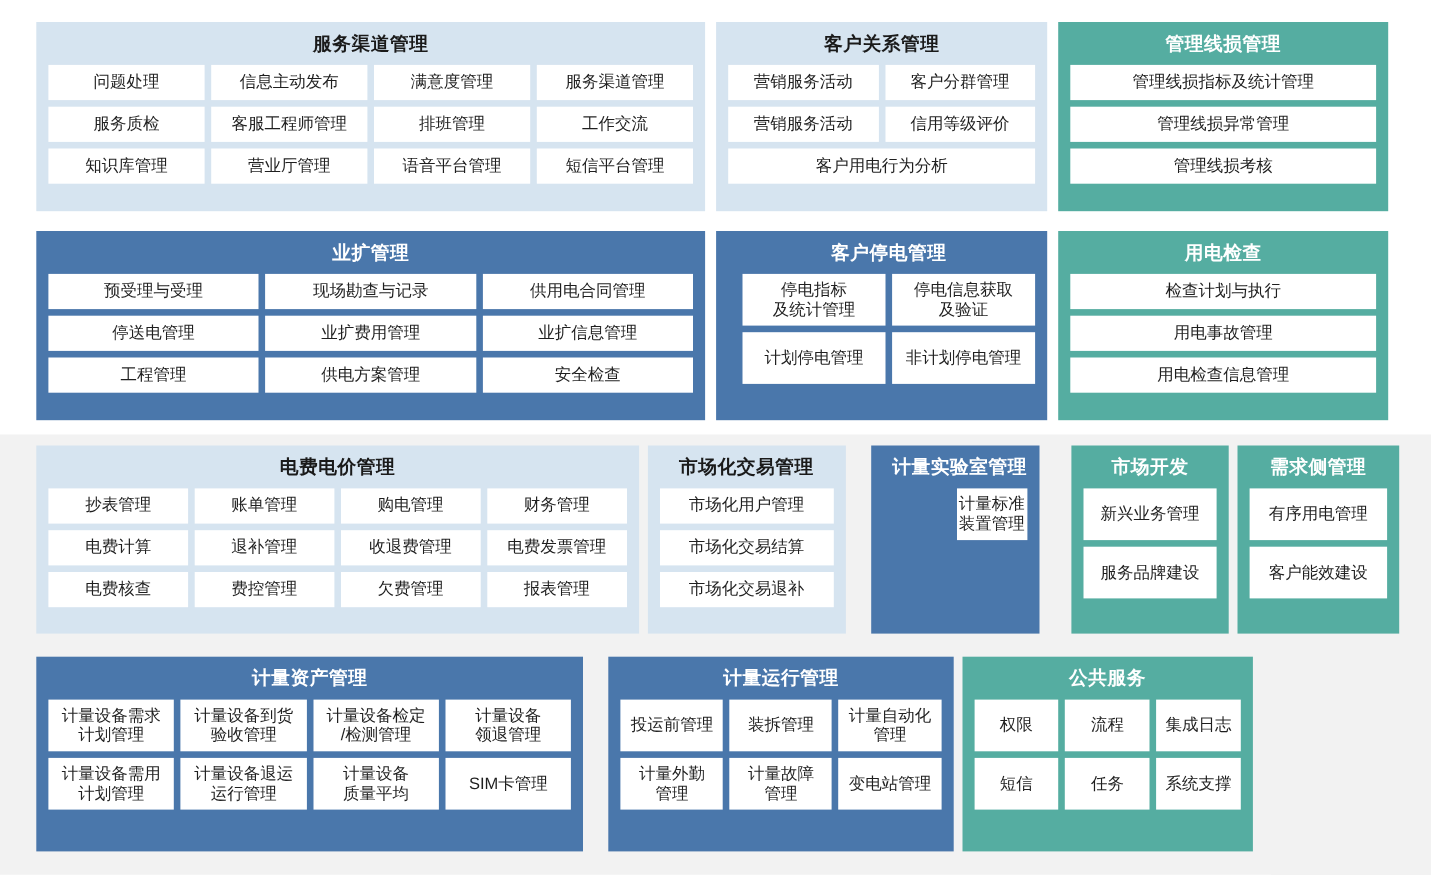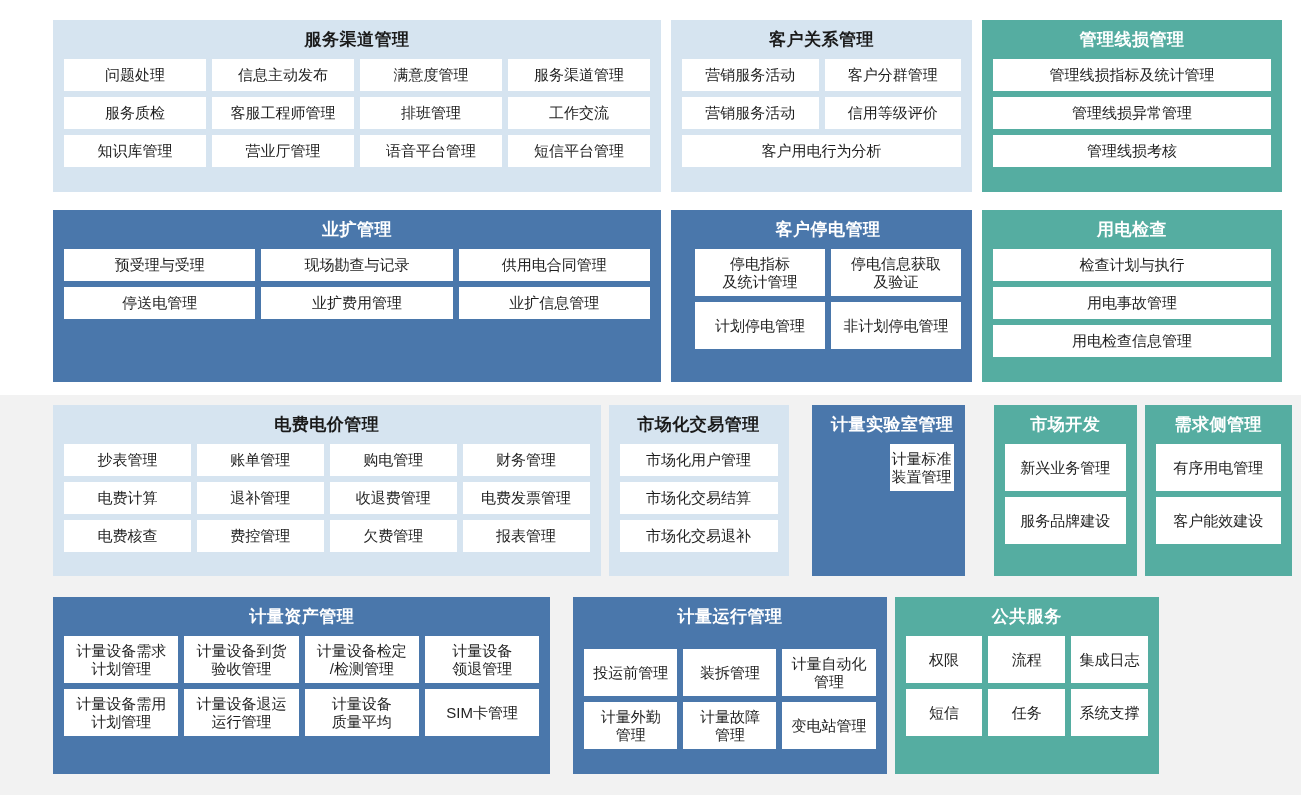--- a/index.html
+++ b/index.html
@@ -11,21 +11,21 @@
     position:relative;
   }
   #root{position:relative;width:1301px;height:795px;}
 
   
   .grey-band{
     position:absolute;left:0;top:395px;width:1301px;height:400px;
     background:#f2f2f2;
   }
 
-  .row{position:absolute;display:flex;margin-left:20px;}
+  .row{position:absolute;display:flex;}
 
   .panel{
     box-sizing:border-box;
     display:flex;flex-direction:column;
     padding:9px 11px 11px 11px;
   }
   .panel.blue-light{background:#d6e4f0;}
   .panel.blue-dark{background:#4a77ab;}
   .panel.green{background:#55ada1;}
 
@@ -77,21 +77,21 @@
   #p-market-trade{width:186px;}
   #p-lab{width:157px;align-items:flex-end;}
   #p-market-dev{width:147px;}
   #p-demand{width:152px;}
   #row3 .spacer-a{width:8px;}
   #row3 .spacer-b{width:14px;}
 
   
   #row4{left:33px;top:597px;width:1106px;height:177px;gap:8px;}
   #p-asset{width:567px;}
-  #p-metering-run{width:356px;gap:13px;}
+  #p-metering-run{width:356px;}
   #p-public{width:300px;}
   #row4 .spacer-c{width:8px;}
 </style>
 </head>
 <body>
 
 <div id="root">
 
   <div class="grey-band"></div>
 
@@ -161,20 +161,25 @@
       <div class="grid">
         <div class="grid-row">
           <div class="cell mid">预受理与受理</div>
           <div class="cell mid">现场勘查与记录</div>
           <div class="cell mid">供用电合同管理</div>
         </div>
         <div class="grid-row">
           <div class="cell mid">停送电管理</div>
           <div class="cell mid">业扩费用管理</div>
           <div class="cell mid">业扩信息管理</div>
+        </div>
+        <div class="grid-row">
+          <div class="cell mid">工程管理</div>
+          <div class="cell mid">供电方案管理</div>
+          <div class="cell mid">安全检查</div>
         </div>
       </div>
     </div>
 
     <div class="panel blue-dark" id="p-outage">
       <div class="panel-title">客户停电管理</div>
       <div class="grid">
         <div class="grid-row">
           <div class="cell tall">停电指标
 及统计管理</div>

